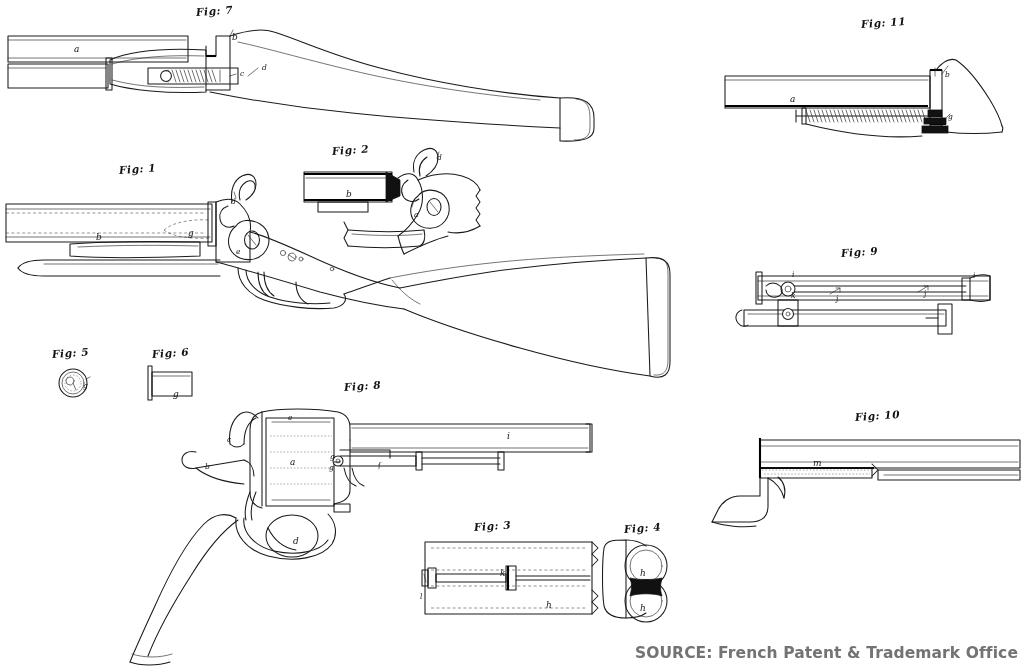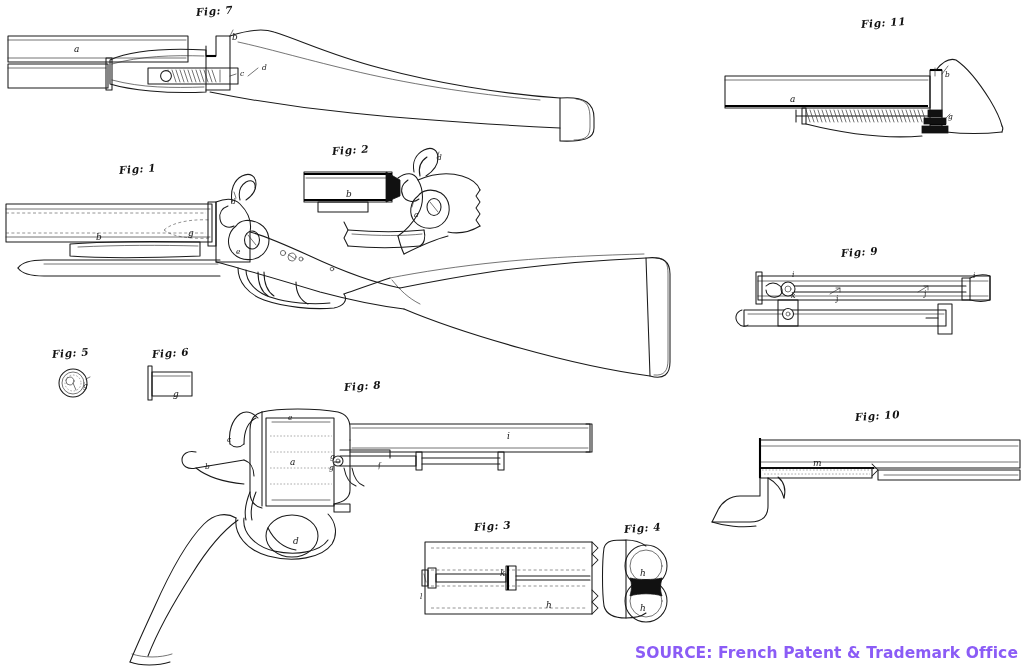--- a/index.html
+++ b/index.html
@@ -60,21 +60,21 @@
   .plab.rt { transform: rotate(-8deg); transform-origin: left center; }
 
   
   #source-credit {
     position: absolute;
     right: 6px;
     bottom: 4px;
     font-family: "DejaVu Sans", "Liberation Sans", sans-serif;
     font-weight: bold;
     font-size: 15.5px;
-    color: #8b5cf6;
+    color: #737373;
     letter-spacing: 0.1px;
     white-space: nowrap;
   }
 </style>
 </head>
 <body>
 
 <div id="sheet">
 
   <svg viewBox="0 0 1024 666" aria-hidden="true">

